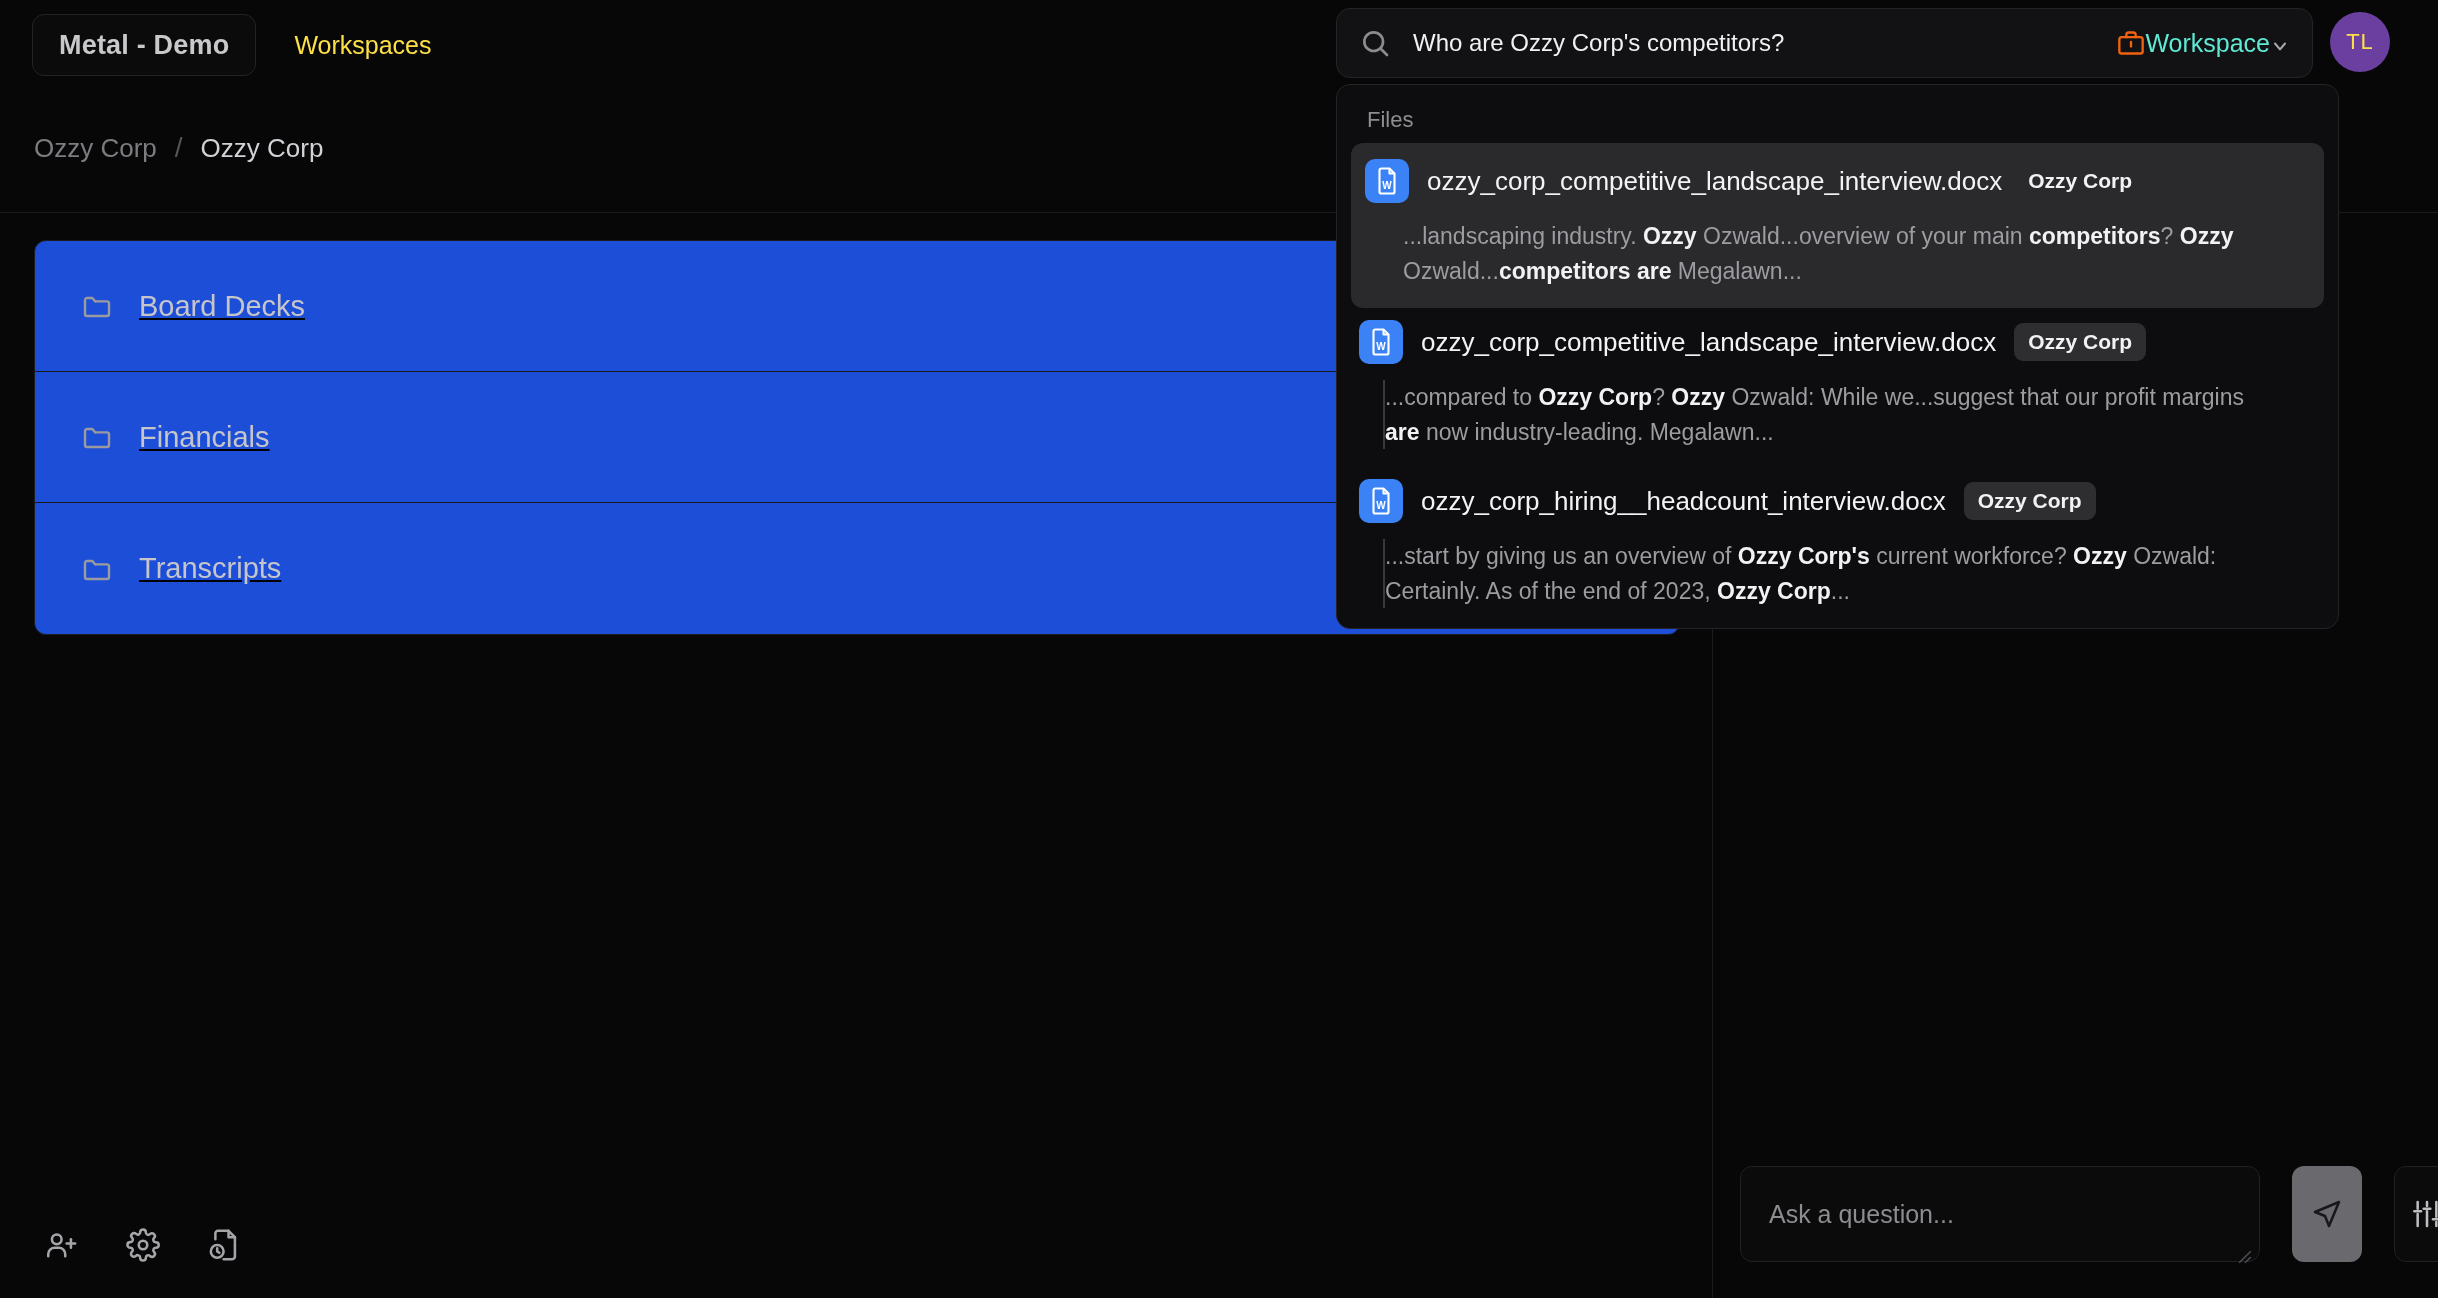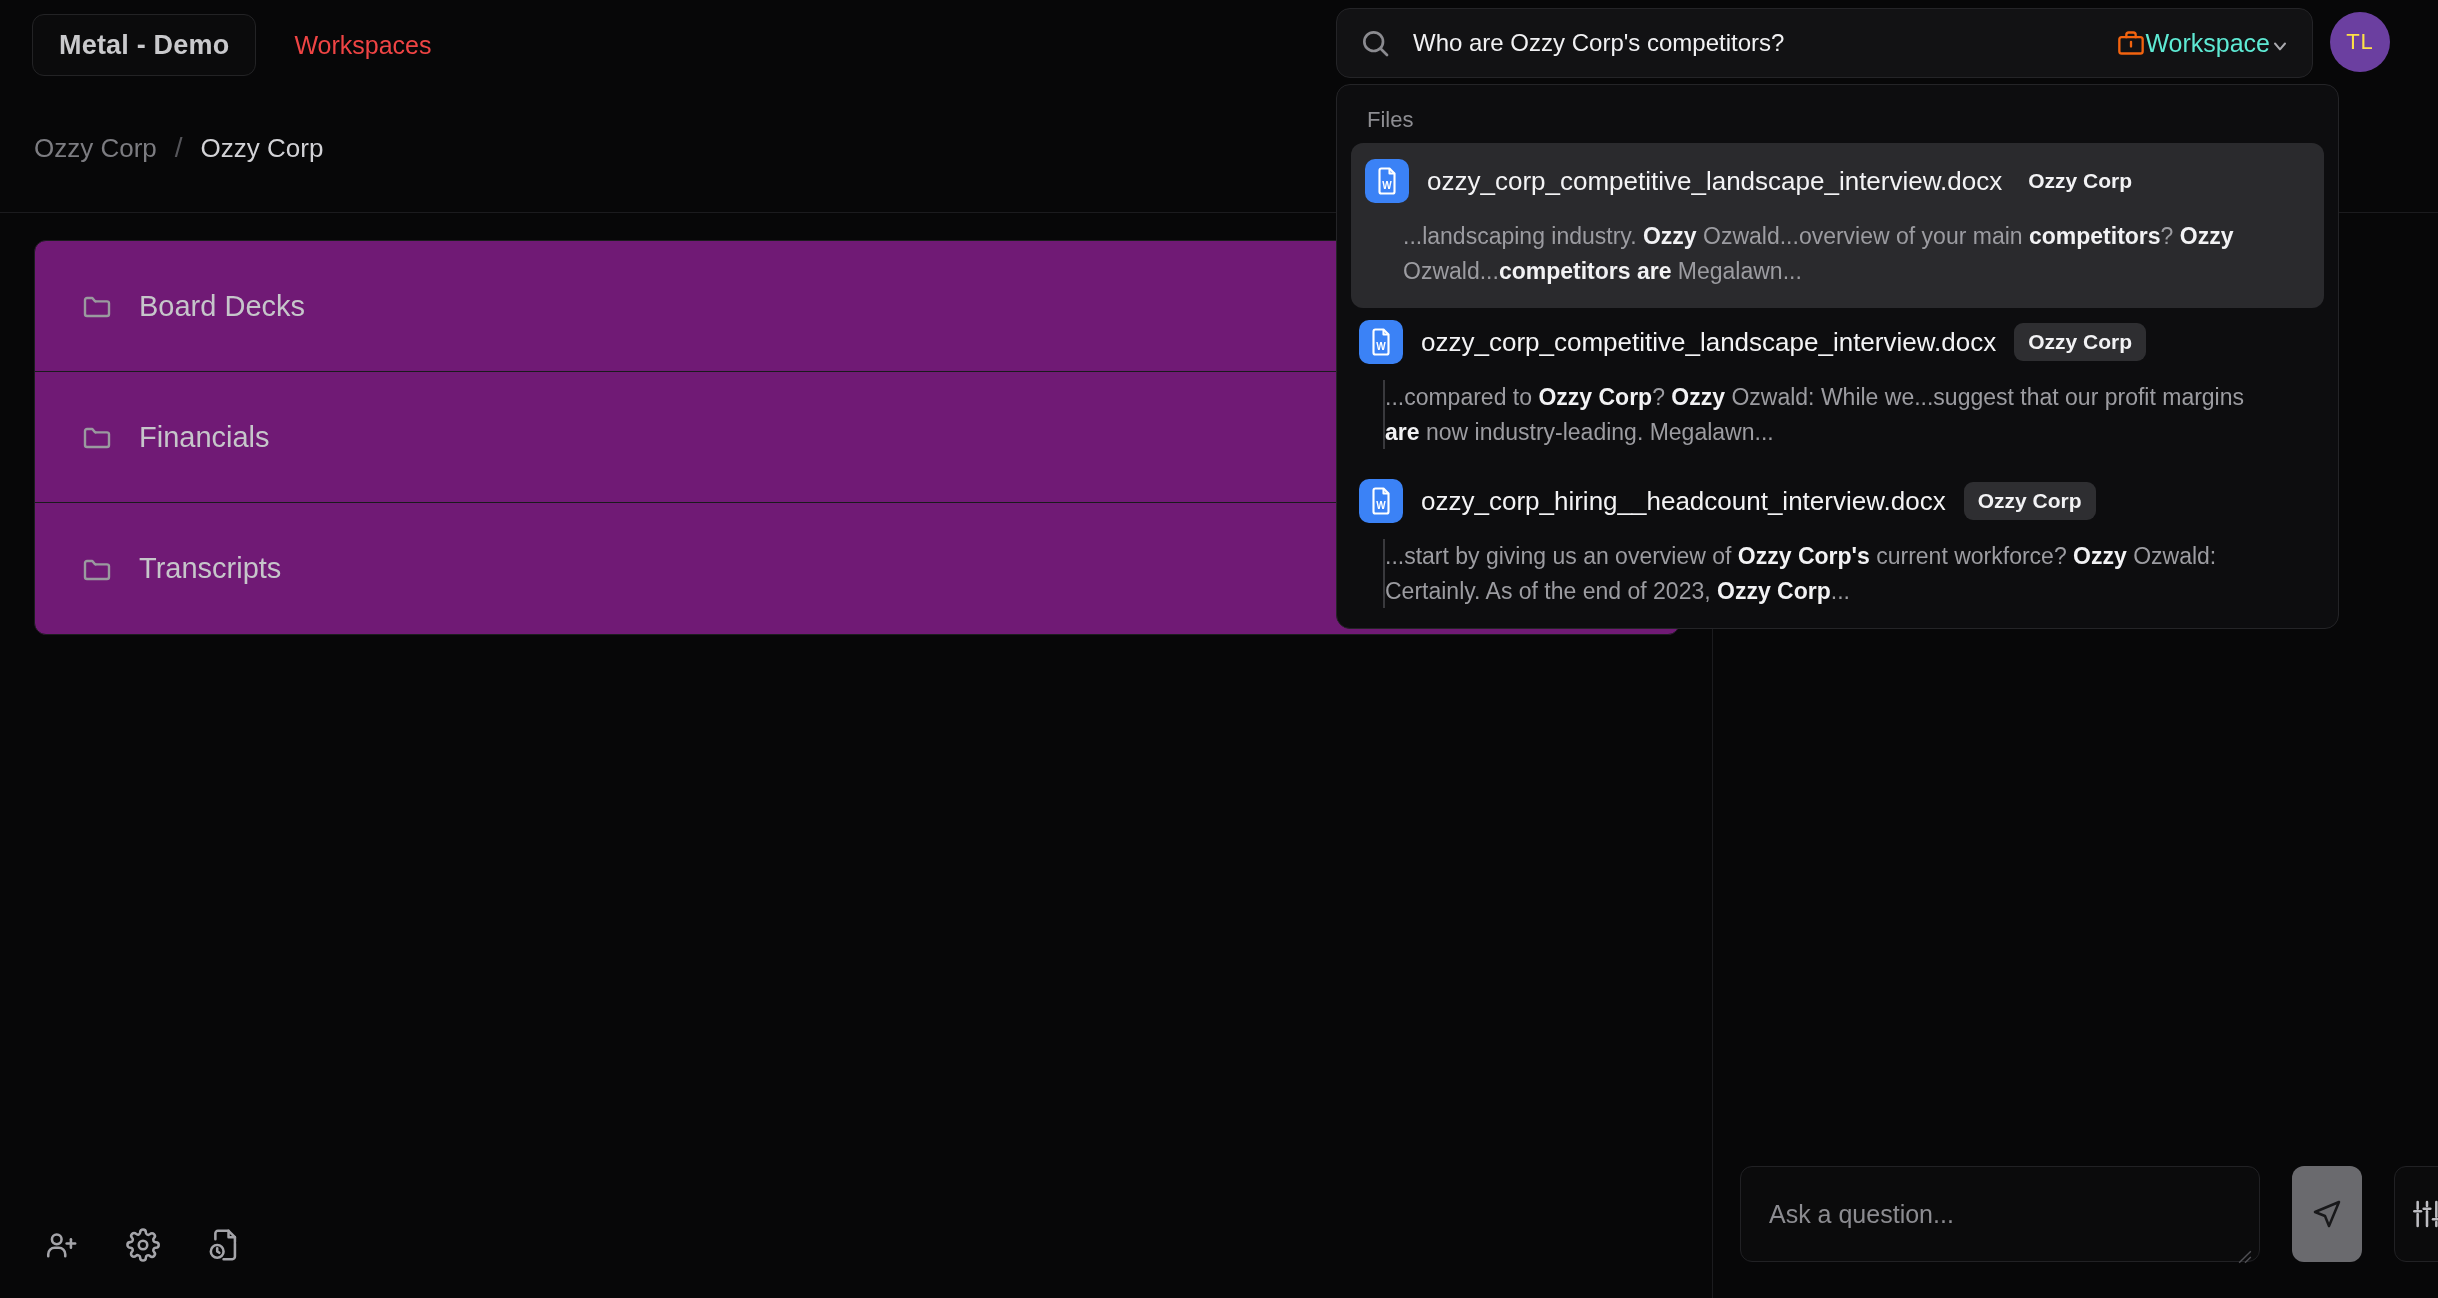--- a/index.html
+++ b/index.html
@@ -20,21 +20,21 @@
     margin-left: 32px;
     height: 62px; padding: 0 26px;
     display: flex; align-items: center;
     border: 1px solid #232325; border-radius: 12px;
     background: #0b0b0c;
     color: #c9c9cc; font-size: 27px; font-weight: 700;
     letter-spacing: .2px; white-space: nowrap;
   }
   .ws-tab {
     margin-left: 38px;
-    color: #ef4444; font-size: 25px; white-space: nowrap;
+    color: #fde047; font-size: 25px; white-space: nowrap;
   }
 
   
   .search-wrap {
     position: absolute; left: 1336px; top: 8px;
     width: 977px; height: 70px;
     background: #121214; border: 1px solid #242427;
     border-radius: 14px;
     display: flex; align-items: center; padding: 0 22px;
     z-index: 40;
@@ -110,21 +110,21 @@
   .hdr-rule {
     position: absolute; left: 0; top: 212px; width: 1712px; height: 1px;
     background: #1b1b1e;
   }
 
   
   .folders {
     position: absolute; left: 34px; top: 240px;
     width: 1646px;
     border: 1px solid #1c1c1f; border-radius: 12px;
-    background: #701a75; overflow: hidden;
+    background: #1d4ed8; overflow: hidden; text-decoration: underline;
   }
   .folder-row {
     height: 131px; display: flex; align-items: center;
     padding-left: 46px; border-bottom: 1px solid #1a1a1d;
   }
   .folder-row:last-child { border-bottom: none; }
   .folder-ico { width: 32px; height: 32px; flex: 0 0 32px; color: #9a9a9f; }
   .folder-name { margin-left: 26px; color: #c6c6ca; font-size: 29px; }
 
   

